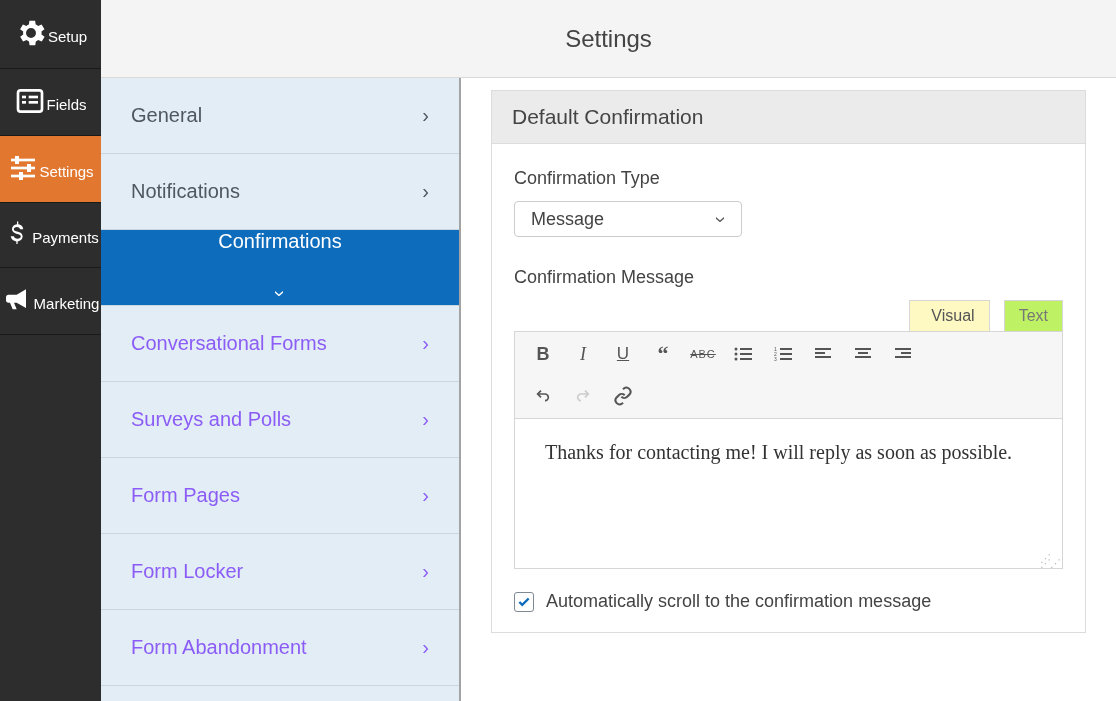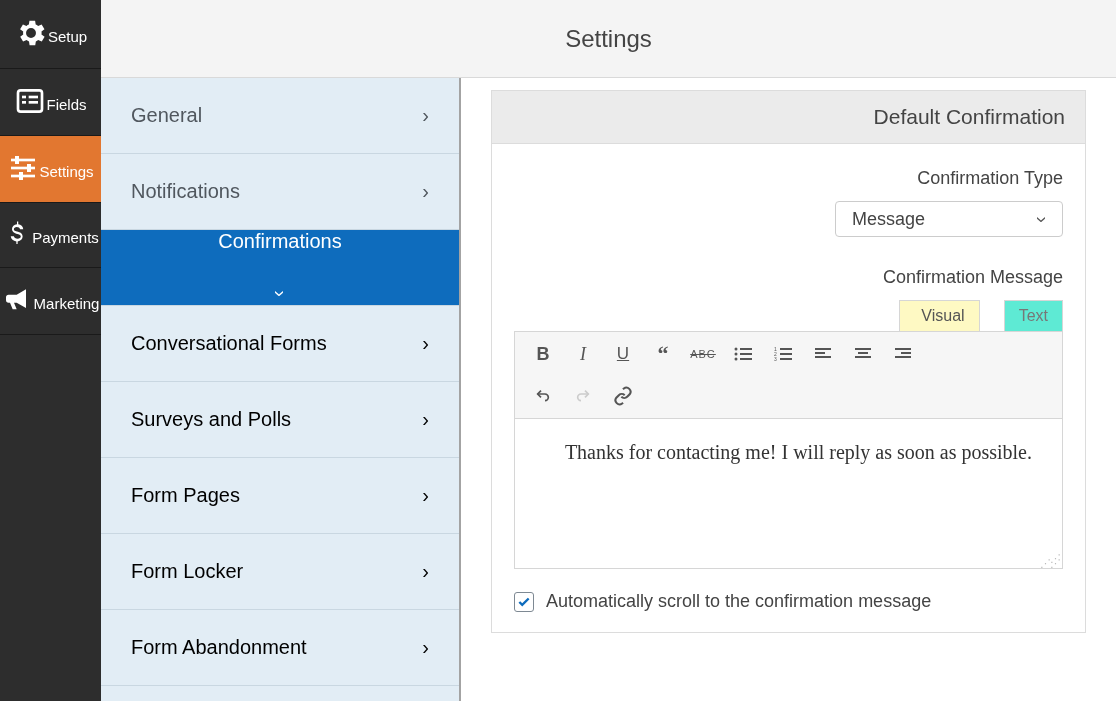--- a/index.html
+++ b/index.html
@@ -75,31 +75,30 @@
   color: #50575e;
   cursor: pointer;
   border-bottom: 1px solid #c9d7e1;
 }
 .settings-row.active {
   background: #0e6cbd;
   color: #fff;
   flex-direction: column;
 }
 .settings-row.sub {
-  color: #000000;
+  color: #8b5cf6;
 }
 .chev {
   font-size: 20px;
 }
 .right-panel {
   flex: 1;
   background: #fff;
   padding: 12px 30px 30px 30px;
   overflow: hidden;
-  text-align: right;
 }
 .panel-card {
   border: 1px solid #dcdcdc;
   background: #fff;
 }
 .panel-head {
   background: #ebebeb;
   border-bottom: 1px solid #dcdcdc;
   padding: 14px 20px;
   font-size: 21px;
@@ -141,23 +140,23 @@
   padding: 6px 14px;
   font-size: 16px;
   color: #555;
   cursor: pointer;
 }
 .editor-tab.active {
   background: #fef9c3;
   padding-left: 21px;
 }
 .editor-tab.inactive {
-  background: #5eead4;
+  background: #bef264;
   color: #777;
-  margin-left: 24px;
+  margin-left: 14px;
 }
 .toolbar {
   border: 1px solid #d6d6d6;
   background: #f6f6f6;
   display: flex;
   flex-wrap: wrap;
   align-items: center;
   padding: 6px 10px;
   gap: 4px;
 }

